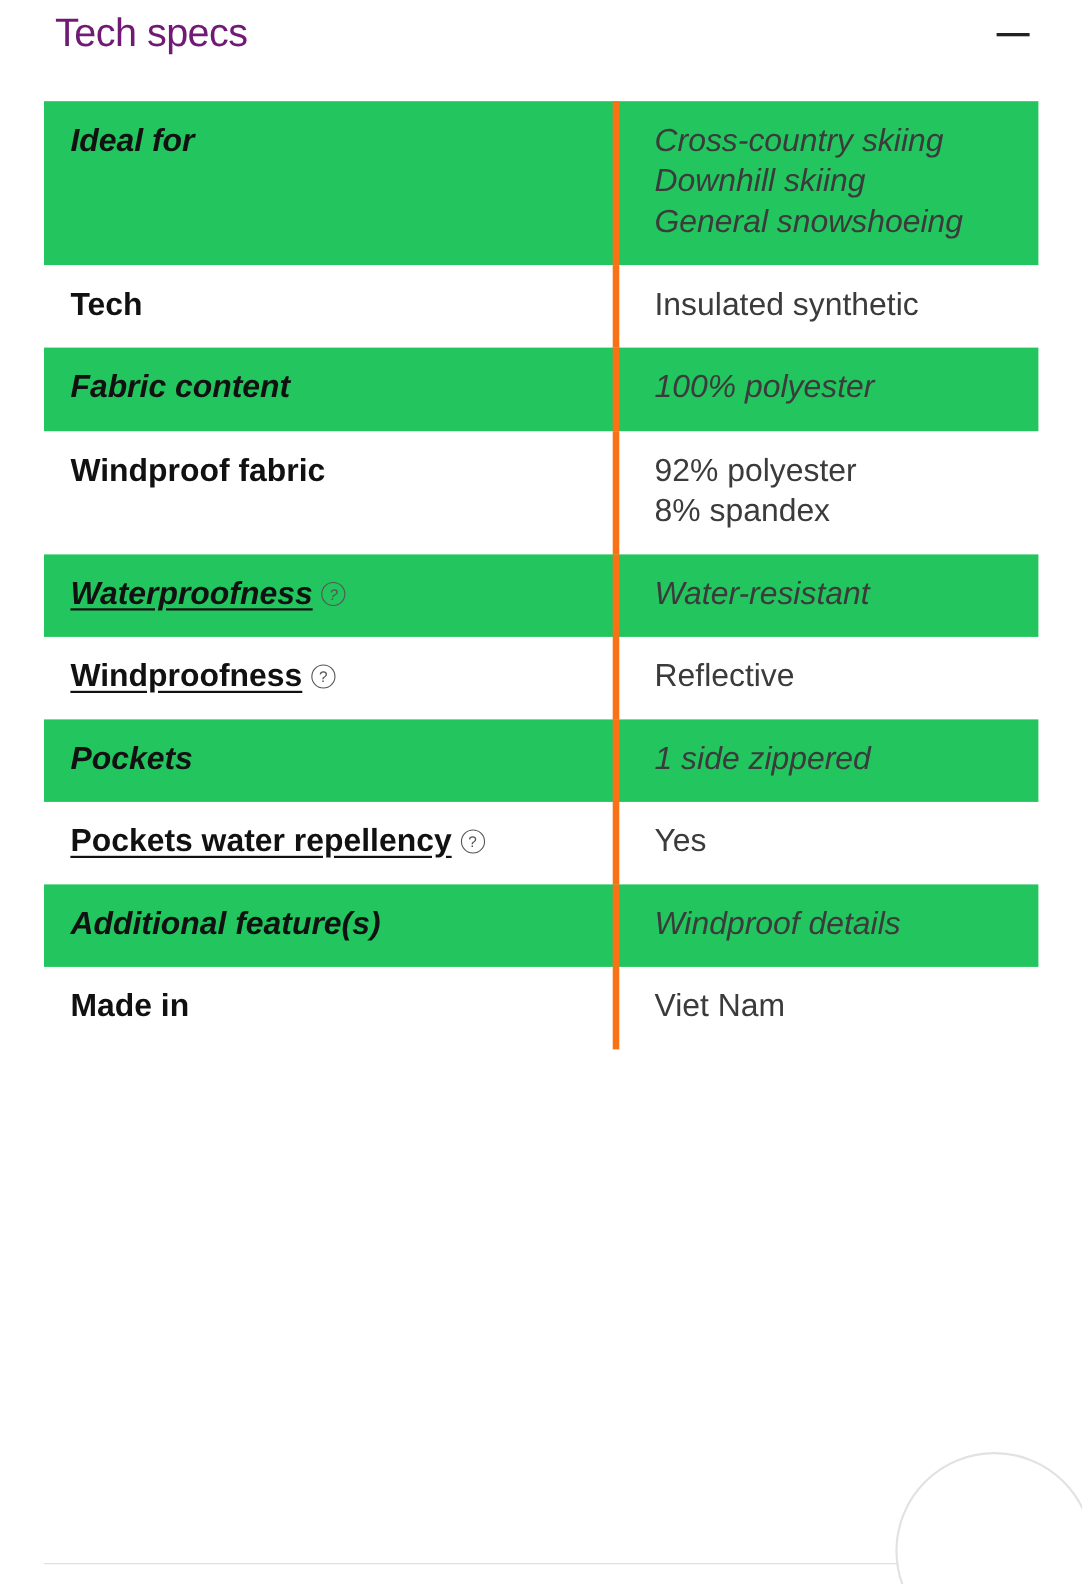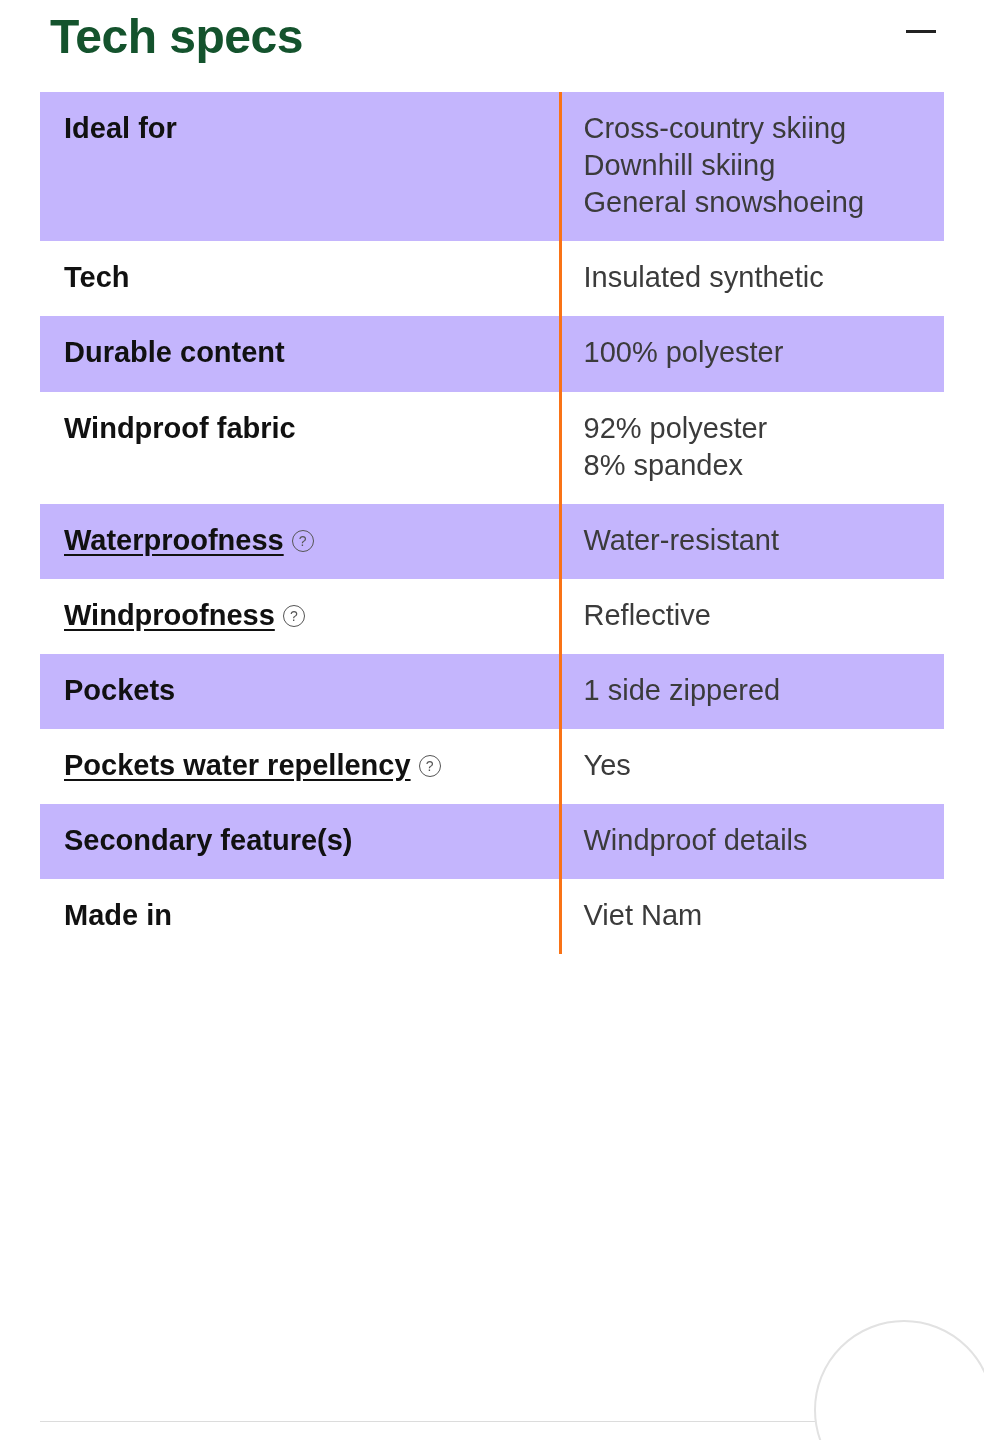--- a/index.html
+++ b/index.html
@@ -24,25 +24,25 @@
 
   .panel-header {
     display: flex;
     align-items: flex-start;
     justify-content: space-between;
     padding: 8px 0 0 0;
     height: 72px;
   }
 
   .panel-title {
-    font-size: 48px;
-    font-weight: bold;
+    font-size: 36px;
+    font-weight: normal;
     letter-spacing: -0.5px;
     line-height: 1.2;
-    color: #14532d;
+    color: #701a75;
     margin: 0;
     padding-left: 10px;
   }
 
   .collapse-btn {
     background: none;
     border: none;
     padding: 0;
     margin: 0;
     width: 46px;
@@ -60,40 +60,41 @@
   }
 
   .specs-table {
     width: 904px;
     border-collapse: collapse;
     table-layout: fixed;
     margin-top: 20px;
   }
 
   .specs-table tr.shaded {
-    background: #c4b5fd;
+    background: #22c55e;
+    font-style: italic;
   }
 
   .specs-table td {
     vertical-align: top;
     padding: 18px 24px 20px 24px;
     font-size: 29px;
     line-height: 1.28;
   }
 
   .specs-table td.label {
     width: 520px;
     font-weight: bold;
     color: #111111;
   }
 
   .specs-table td.value {
     color: #3b3b3b;
-    border-left: 3px solid #f97316;
-    padding-left: 22px;
+    border-left: 6px solid #f97316;
+    padding-left: 32px;
     white-space: pre-line;
   }
 
   .label-link {
     font-weight: bold;
     text-decoration: underline;
     text-underline-offset: 4px;
     color: #111111;
     cursor: pointer;
   }
@@ -153,21 +154,21 @@
           <td class="label"><span>Ideal for</span></td>
           <td class="value">Cross-country skiing
 Downhill skiing
 General snowshoeing</td>
         </tr>
         <tr>
           <td class="label"><span>Tech</span></td>
           <td class="value">Insulated synthetic</td>
         </tr>
         <tr class="shaded">
-          <td class="label"><span>Durable content</span></td>
+          <td class="label"><span>Fabric content</span></td>
           <td class="value">100% polyester</td>
         </tr>
         <tr>
           <td class="label"><span>Windproof fabric</span></td>
           <td class="value">92% polyester
 8% spandex</td>
         </tr>
         <tr class="shaded">
           <td class="label"><span class="label-link">Waterproofness</span><span class="help-icon">?</span></td>
           <td class="value">Water-resistant</td>
@@ -178,21 +179,21 @@
         </tr>
         <tr class="shaded">
           <td class="label"><span>Pockets</span></td>
           <td class="value">1 side zippered</td>
         </tr>
         <tr>
           <td class="label"><span class="label-link">Pockets water repellency</span><span class="help-icon">?</span></td>
           <td class="value">Yes</td>
         </tr>
         <tr class="shaded">
-          <td class="label"><span>Secondary feature(s)</span></td>
+          <td class="label"><span>Additional feature(s)</span></td>
           <td class="value">Windproof details</td>
         </tr>
         <tr>
           <td class="label"><span>Made in</span></td>
           <td class="value">Viet Nam</td>
         </tr>
       </tbody>
   </table>
 
 </div>

